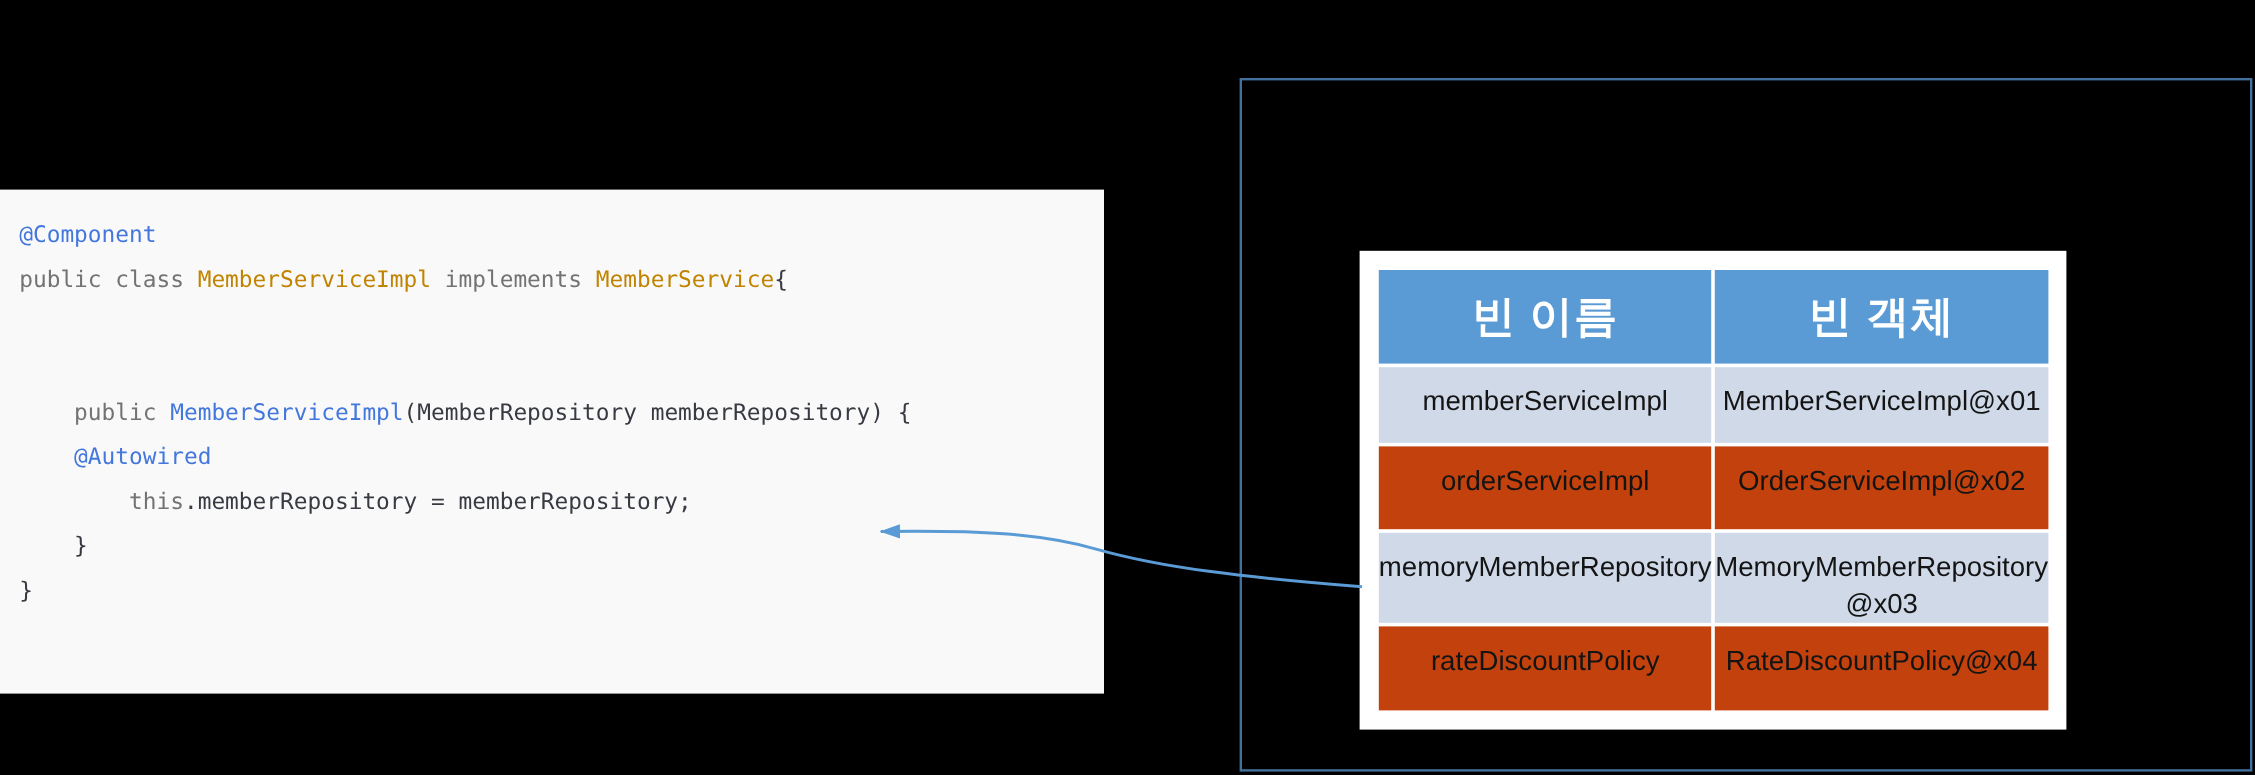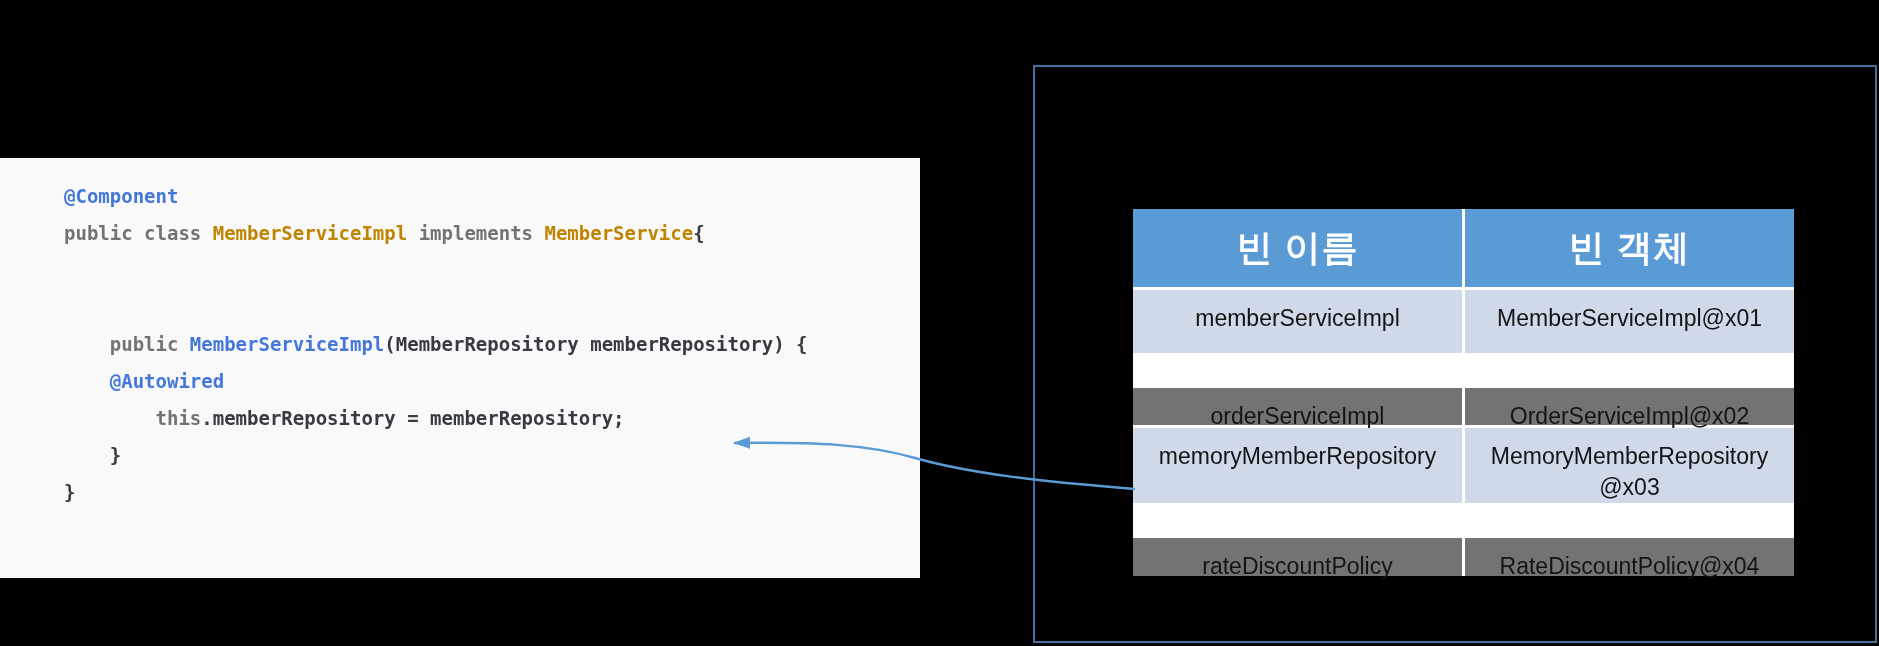--- a/index.html
+++ b/index.html
@@ -17,22 +17,21 @@
     position: absolute;
     left: 0; top: 158px;
     width: 920px; height: 420px;
     background: #F9F9FA;
     box-sizing: border-box;
     padding: 20px 16px;
   }
   .code-block {
     font-family: "DejaVu Sans Mono", "Liberation Mono", monospace;
     font-size: 19px;
-    font-weight: 700;
-    margin-left: 48px;
+    font-weight: 400;
   }
   .code-line { line-height: 37px; white-space: pre; }
   .code-line .kw    { color: #737373; }
   .code-line .cls   { color: #C18401; }
   .code-line .blue  { color: #4377DB; }
   .code-line .plain { color: #383A42; }
 
   
   .container-box {
     position: absolute;
@@ -40,24 +39,24 @@
     width: 844px; height: 578px;
     border: 2px solid #41719C;
     box-sizing: border-box;
     background: transparent;
   }
 
   
   .bean-table {
     position: absolute;
     left: 1133px; top: 209px;
-    width: 661px;
+    width: 589px;
     background: #FFFFFF;
     box-sizing: border-box;
-    padding: 0;
+    padding: 16px;
     display: grid;
     grid-template-columns: 1fr 1fr;
     grid-template-rows: 78px 63px 69px 75px 70px;
     gap: 3px;
   }
   .bean-table .th {
     background: #5B9BD5;
     color: #FFFFFF;
     font-size: 36px;
     font-weight: bold;
@@ -72,21 +71,21 @@
     line-height: 31px;
     display: flex;
     justify-content: center;
     align-items: flex-start;
     padding-top: 13px;
     box-sizing: border-box;
     text-align: center;
     white-space: pre-line;
   }
   .bean-table .band-dark  { background: #CFD9E8; }
-  .bean-table .band-light { background: #737373; margin-top: 32px; }
+  .bean-table .band-light { background: #c2410c; }
 
   
   .arrow-layer {
     position: absolute;
     left: 0; top: 0;
     width: 1879px; height: 646px;
     pointer-events: none;
   }
 </style>
 </head>

